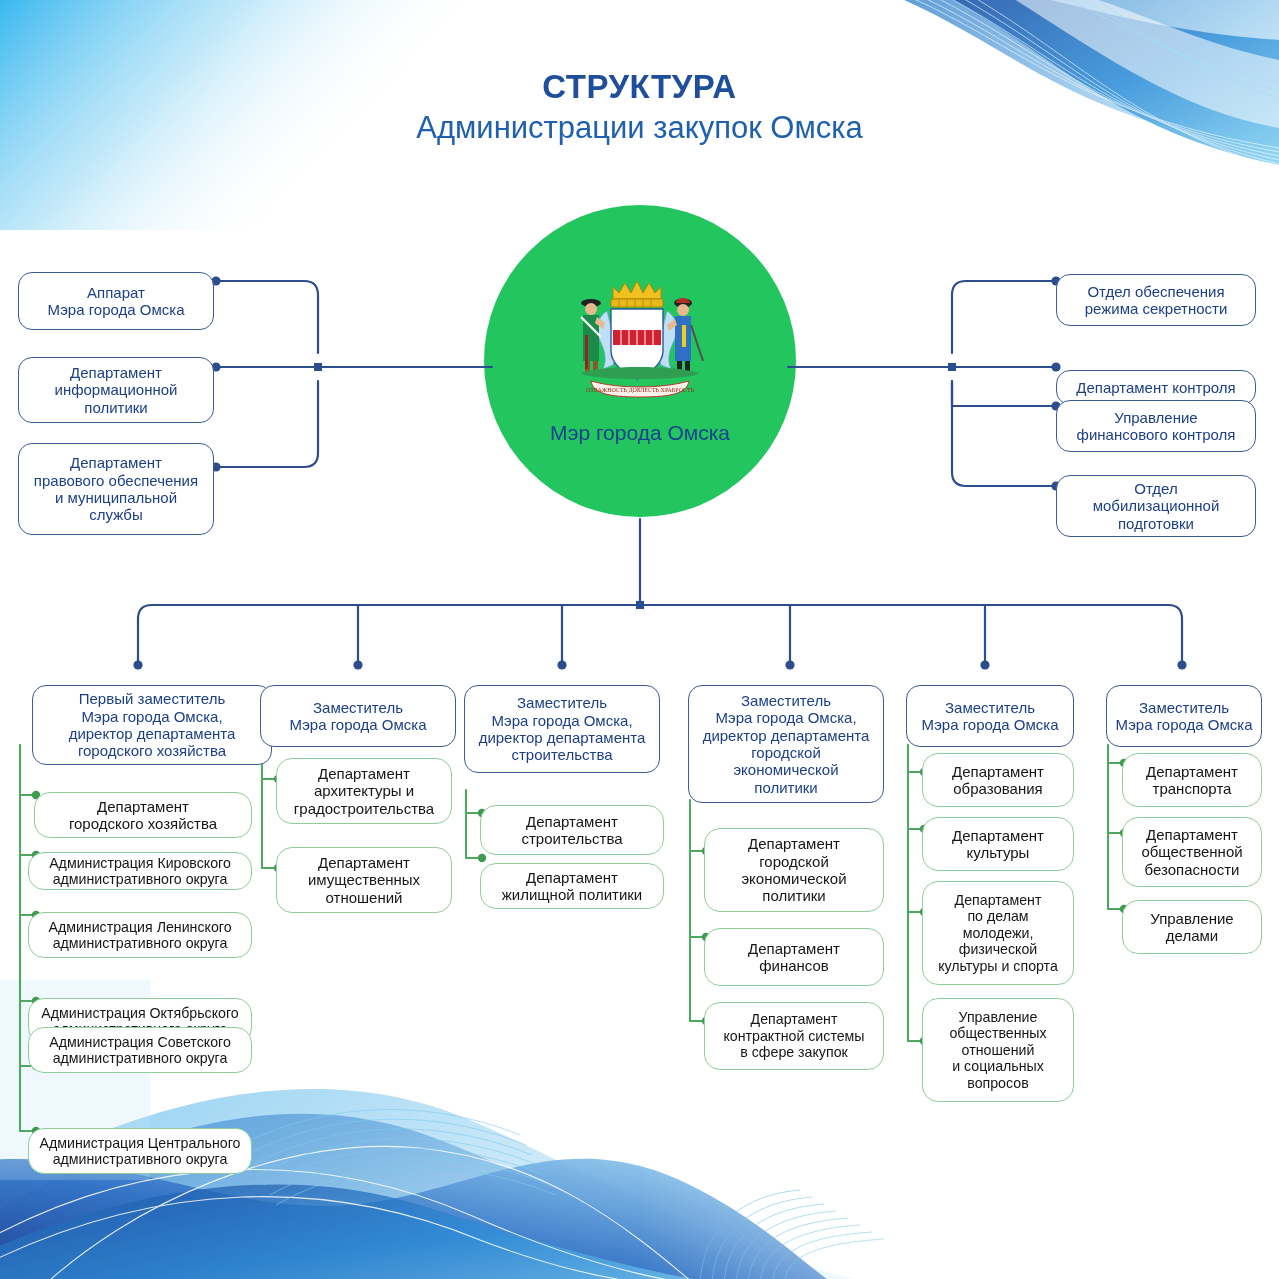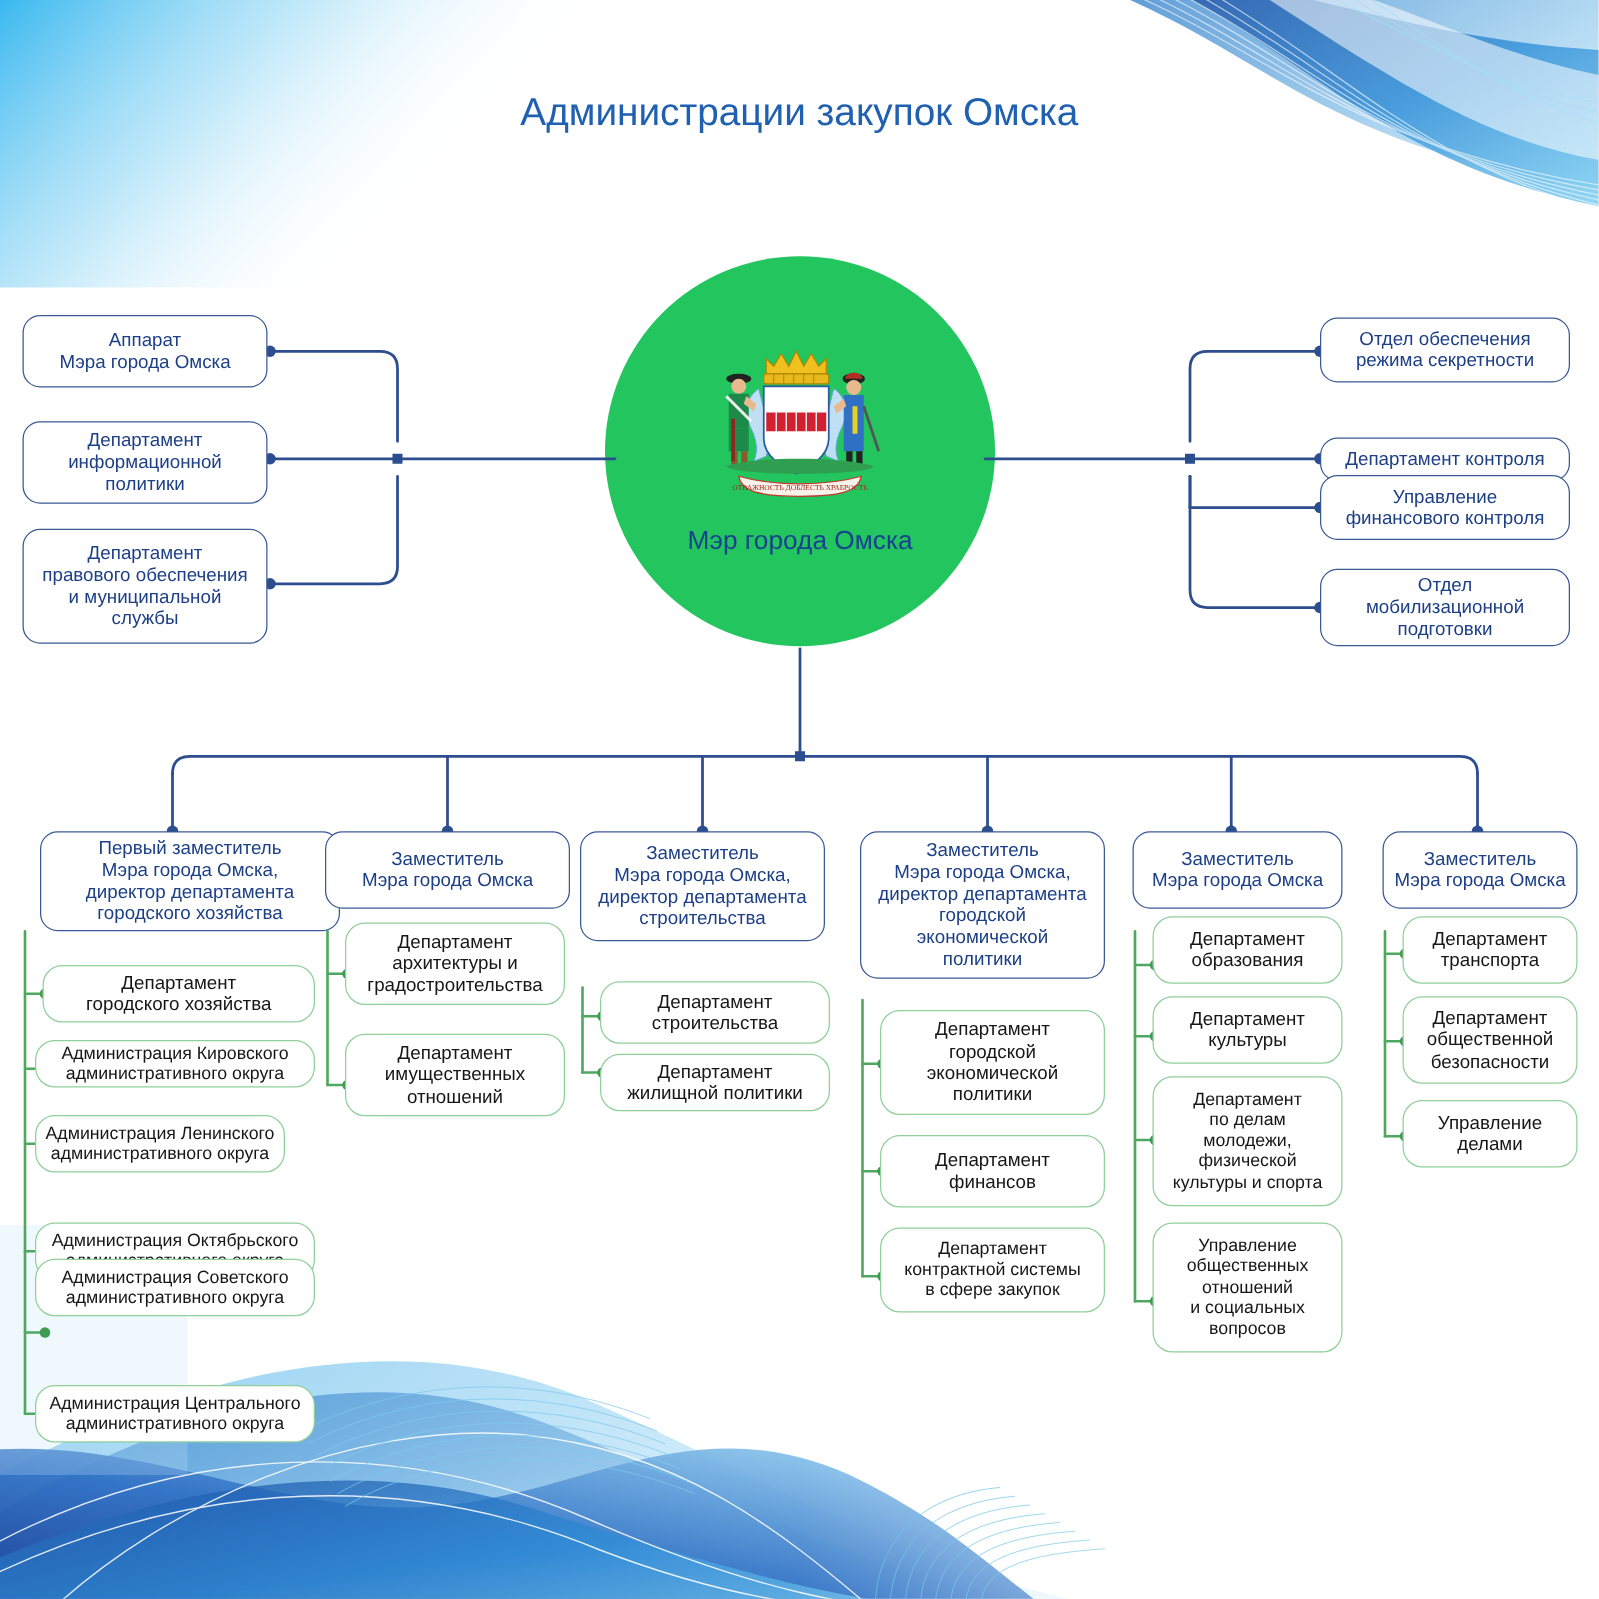--- a/index.html
+++ b/index.html
@@ -49,20 +49,21 @@
   .node{
     position:absolute;
     box-sizing:border-box;
     display:flex;align-items:center;justify-content:center;
     text-align:center;
     background:#ffffff;
     border-radius:14px;
     z-index:5;
     padding:0 6px;
     line-height:1.16;
+    margin-top:20px;
   }
   .node span{display:block;width:100%;}
 
   
   .n-navy{
     border:1.6px solid #3a5a95;
     color:#1c3f86;
     font-size:15px;
     box-shadow:0 0 0 0 transparent;
   }
@@ -164,20 +165,21 @@
           <path d="M784,1289 C784,1258 810,1244 884,1239"></path>
         </g>
         <path d="M640,1100 L1279,1100 L1279,1289 L640,1289 Z" fill="url(#gFadeRight)" opacity="0.85"></path>
       </g>
 
       <rect x="0" y="980" width="150" height="200" fill="#bfe2f7" opacity="0.25"></rect>
     </svg>
   </div>
 
   <div class="title-wrap">
+    <div class="title-main">СТРУКТУРА</div>
     <div class="title-sub">Администрации закупок Омска</div>
   </div>
 
   <svg id="wires" width="1279" height="1279" viewBox="0 0 1279 1279" xmlns="http://www.w3.org/2000/svg">
     <g fill="none" stroke="#2c4d8e" stroke-width="2.2" stroke-linecap="round">
 
       <path d="M214,281 H304 Q318,281 318,295 V353"></path>
       <path d="M214,367 H318"></path>
       <path d="M214,467 H304 Q318,467 318,453 V381"></path>
       <path d="M318,367 H492"></path>
@@ -370,21 +372,21 @@
 
   <div class="node n-navy" style="left:32px;top:665px;width:240px;height:80px;">
     <span>Первый заместитель<br>Мэра города Омска,<br>директор департамента<br>городского хозяйства</span>
   </div>
   <div class="node n-green" style="left:34px;top:772px;width:218px;height:46px;">
     <span>Департамент<br>городского хозяйства</span>
   </div>
   <div class="node n-green small" style="left:28px;top:832px;width:224px;height:38px;">
     <span>Администрация Кировского<br>административного округа</span>
   </div>
-  <div class="node n-green small" style="left:28px;top:892px;width:200px;height:46px;">
+  <div class="node n-green small" style="left:28px;top:892px;width:224px;height:46px;">
     <span>Администрация Ленинского<br>административного округа</span>
   </div>
   <div class="node n-green small" style="left:28px;top:978px;width:224px;height:46px;justify-content:center;">
     <span>Администрация Октябрьского<br>административного округа</span>
   </div>
   <div class="node n-green small" style="left:28px;top:1007px;width:224px;height:46px;">
     <span>Администрация Советского<br>административного округа</span>
   </div>
   <div class="node n-green small" style="left:28px;top:1108px;width:224px;height:46px;">
     <span>Администрация Центрального<br>административного округа</span>

